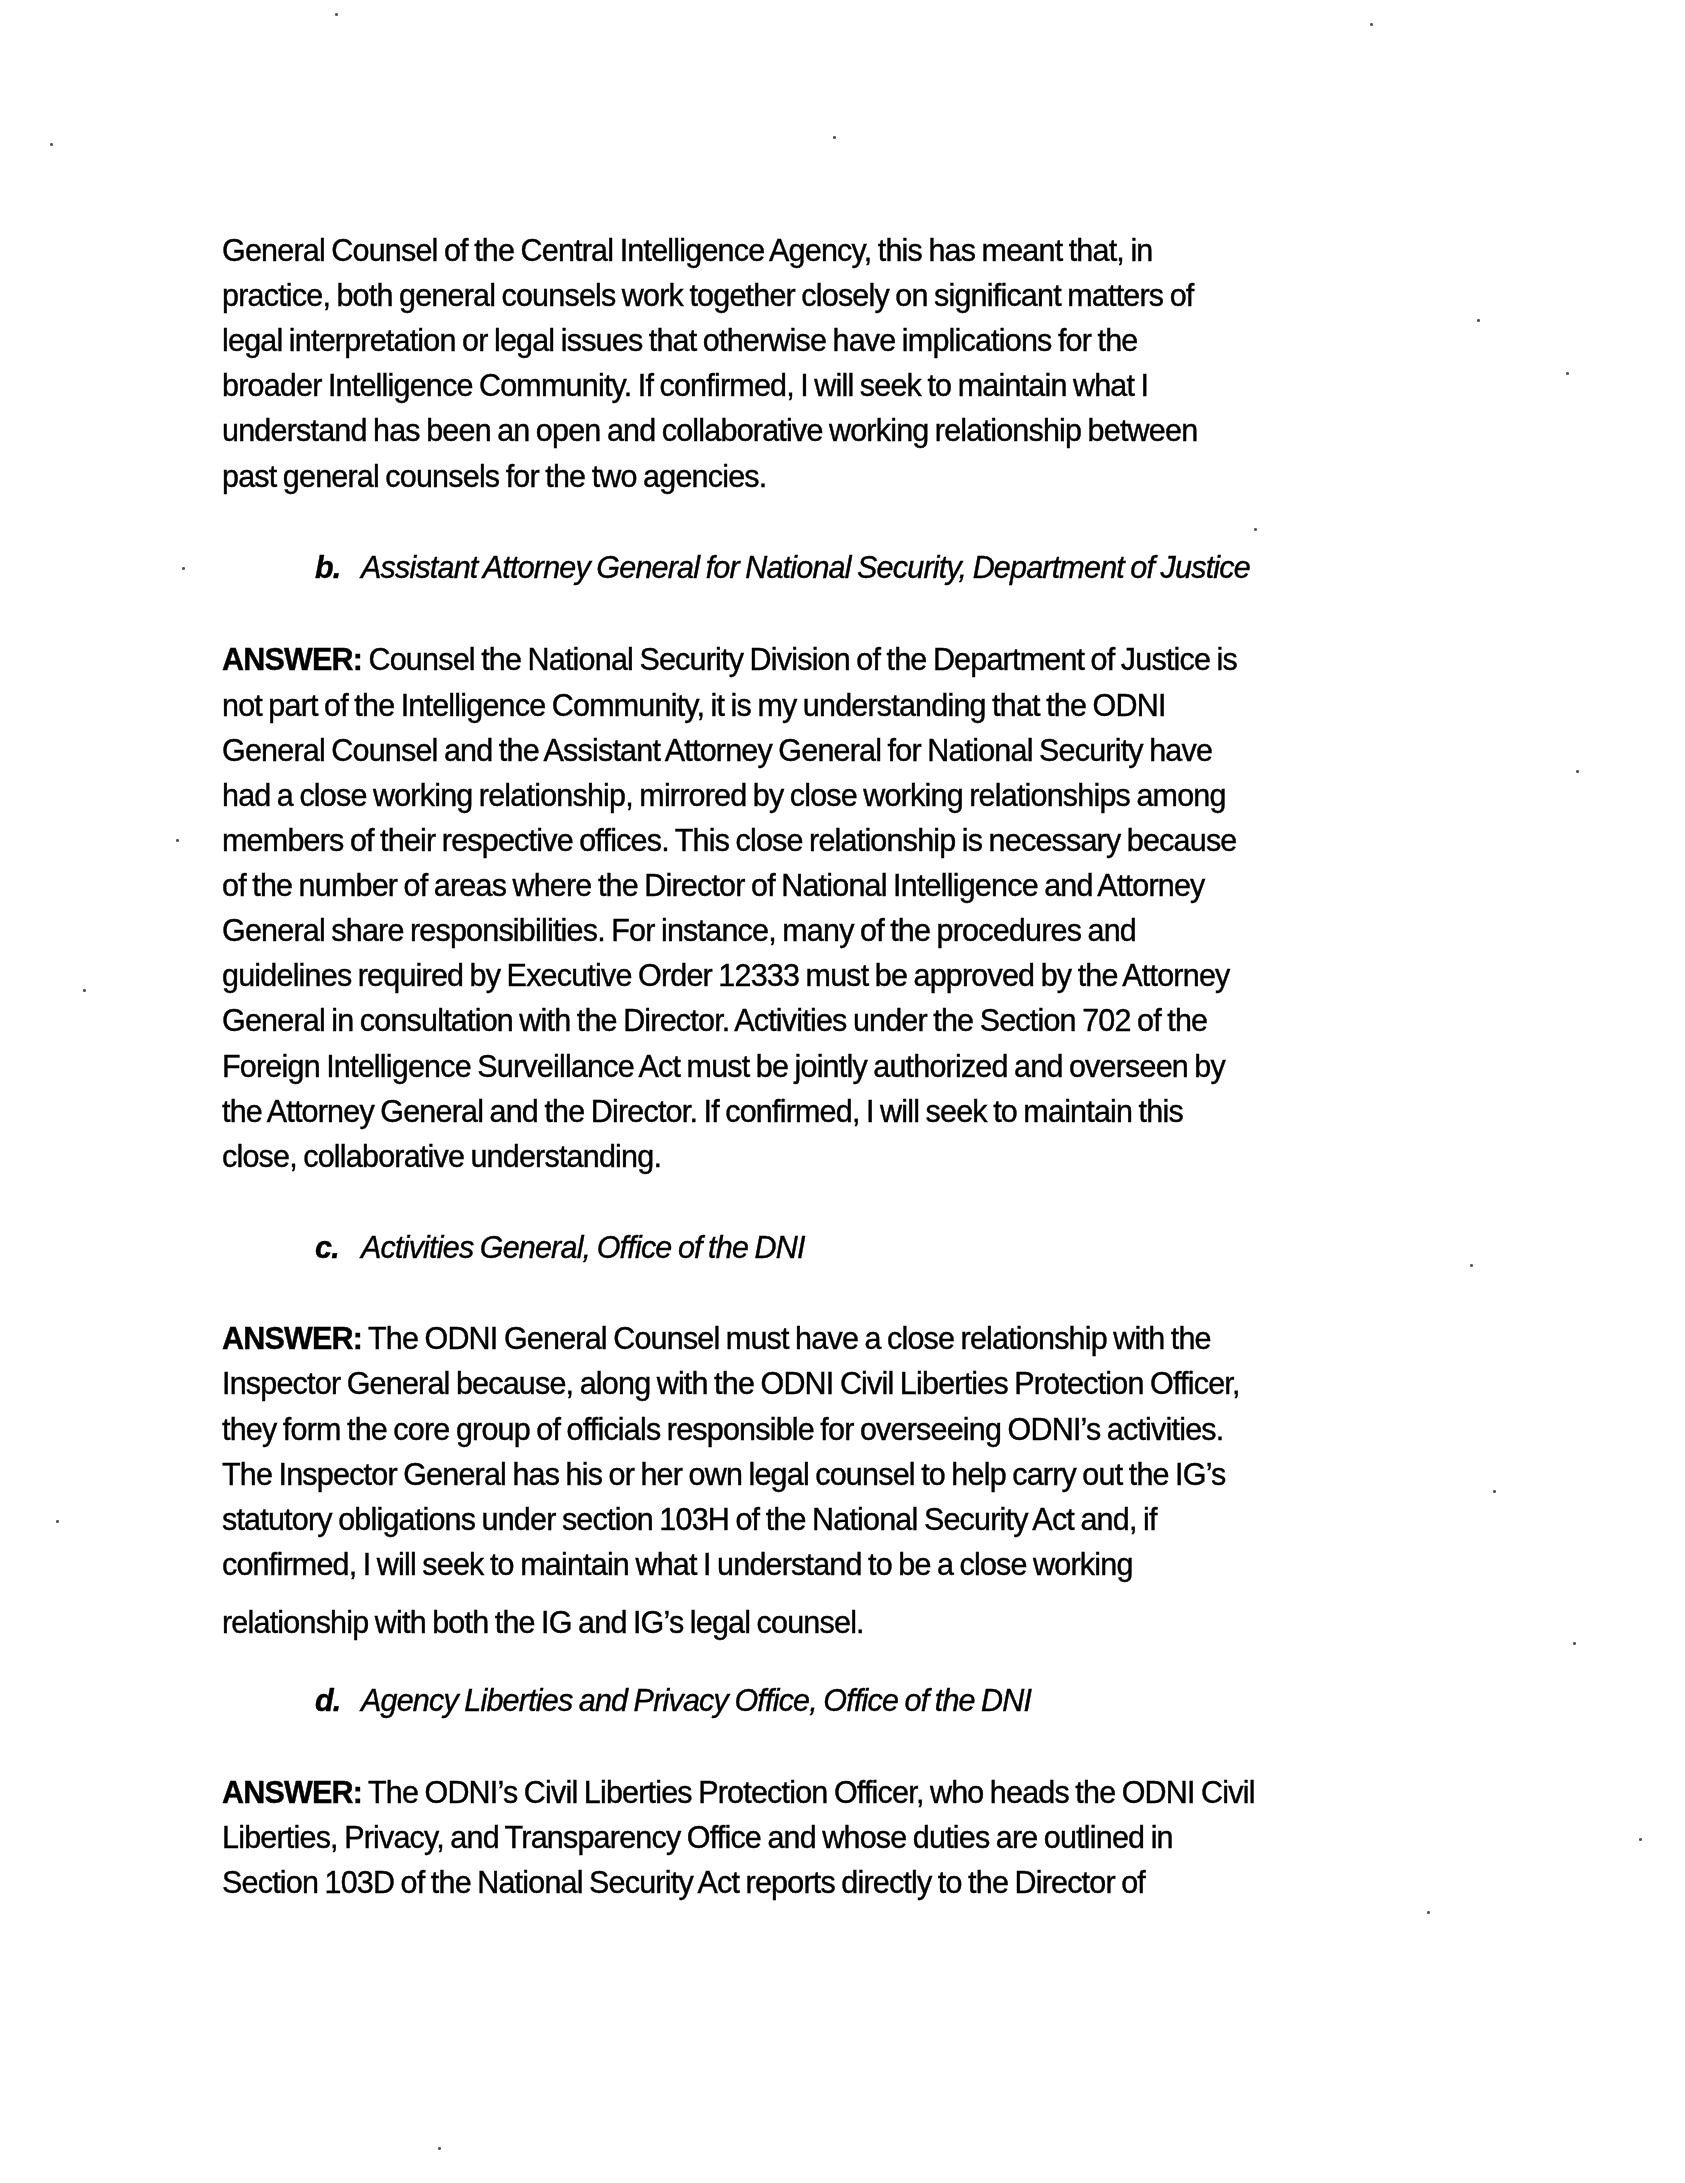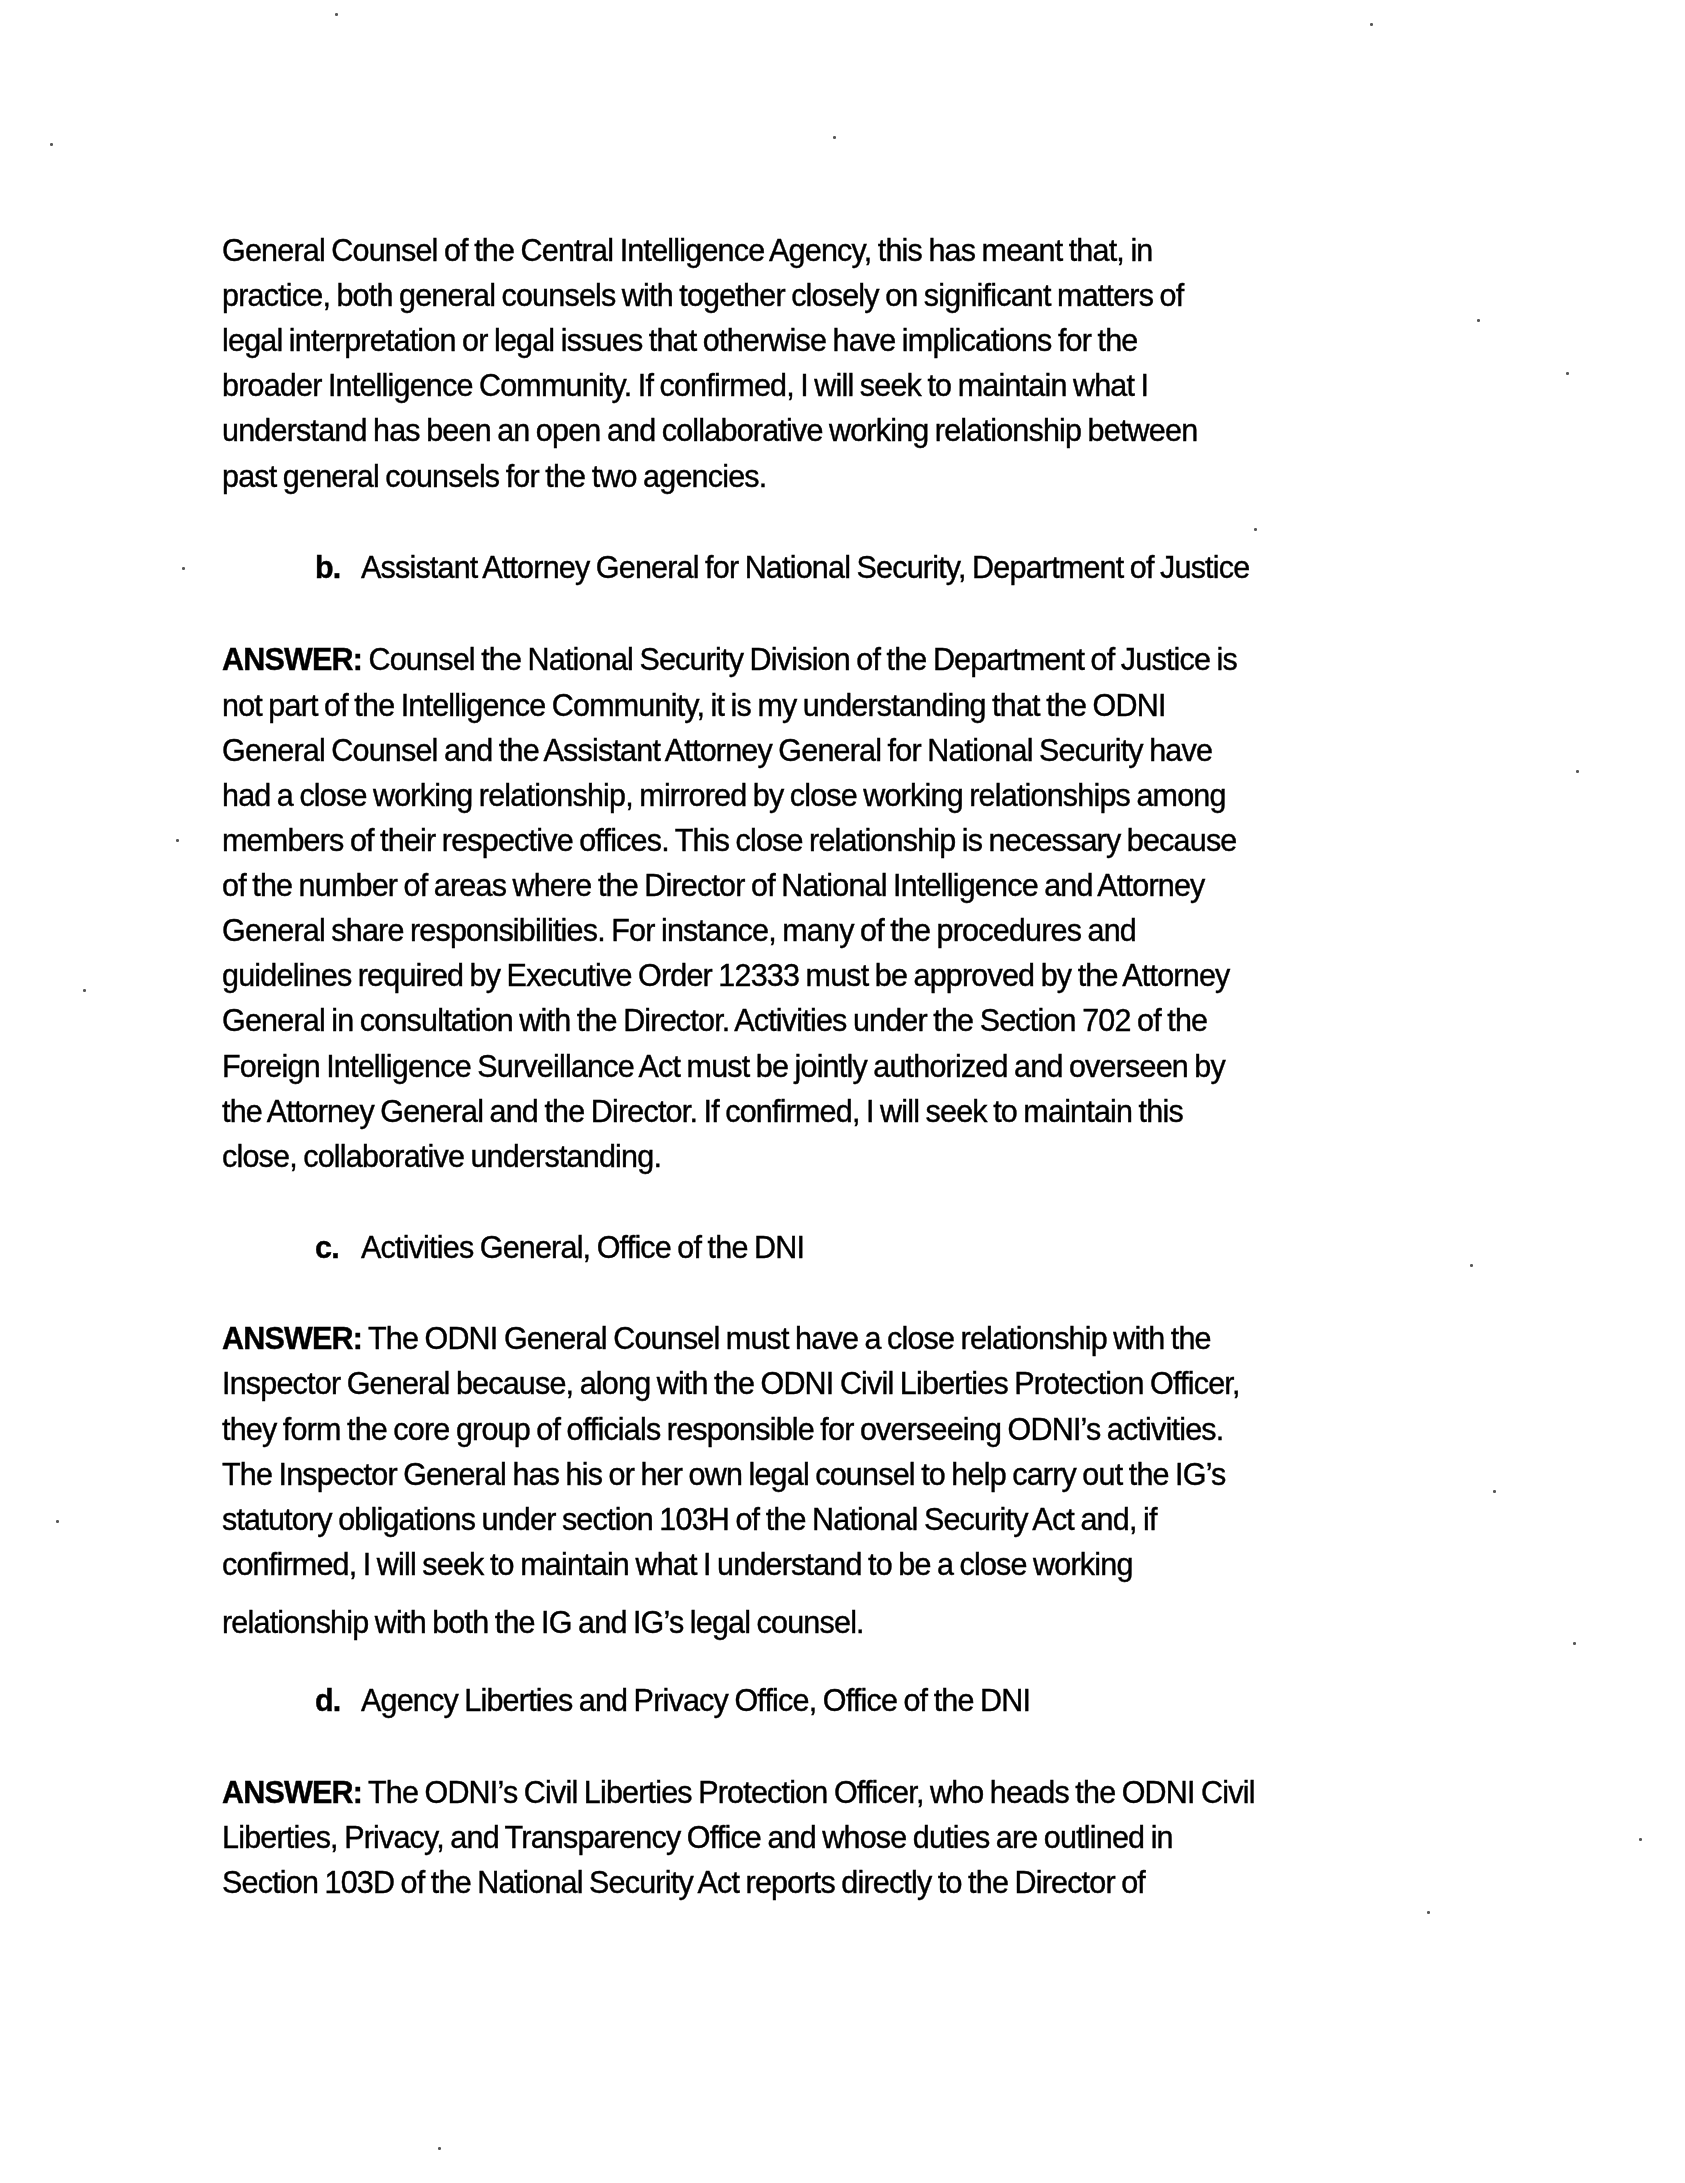--- a/index.html
+++ b/index.html
@@ -22,38 +22,38 @@
       position: absolute;
       left: 222px;
       white-space: nowrap;
       font-size: 30.5px;
       line-height: 42px;
       letter-spacing: -0.8px;
       word-spacing: -1.3px;
       font-weight: 400;
       -webkit-text-stroke: 0.4px #000;
     }
-    .heading { left: 315px; }
+    .heading { left: 315px; font-style: italic; }
     .heading .marker { font-weight: 700; display: inline-block; width: 46px; }
     .answer-label { font-weight: 700; }
     .speck {
       position: absolute;
       width: 2.7px; height: 2.7px;
       background: #555;
       border-radius: 50%;
     }
   </style>
 </head>
 <body>
 
 <div class="page">
 
   <div>
     <div class="line" style="top:229px">General Counsel of the Central Intelligence Agency, this has meant that, in</div>
-    <div class="line" style="top:274px">practice, both general counsels with together closely on significant matters of</div>
+    <div class="line" style="top:274px">practice, both general counsels work together closely on significant matters of</div>
     <div class="line" style="top:319px">legal interpretation or legal issues that otherwise have implications for the</div>
     <div class="line" style="top:364px">broader Intelligence Community.  If confirmed, I will seek to maintain what I</div>
     <div class="line" style="top:409px">understand has been an open and collaborative working relationship between</div>
     <div class="line" style="top:455px">past general counsels for the two agencies.</div>
   </div>
 
   <div>
     <div class="line heading" style="top:546px">
       <span class="marker">b.</span><span>Assistant Attorney General for National Security, Department of Justice</span>
     </div>

